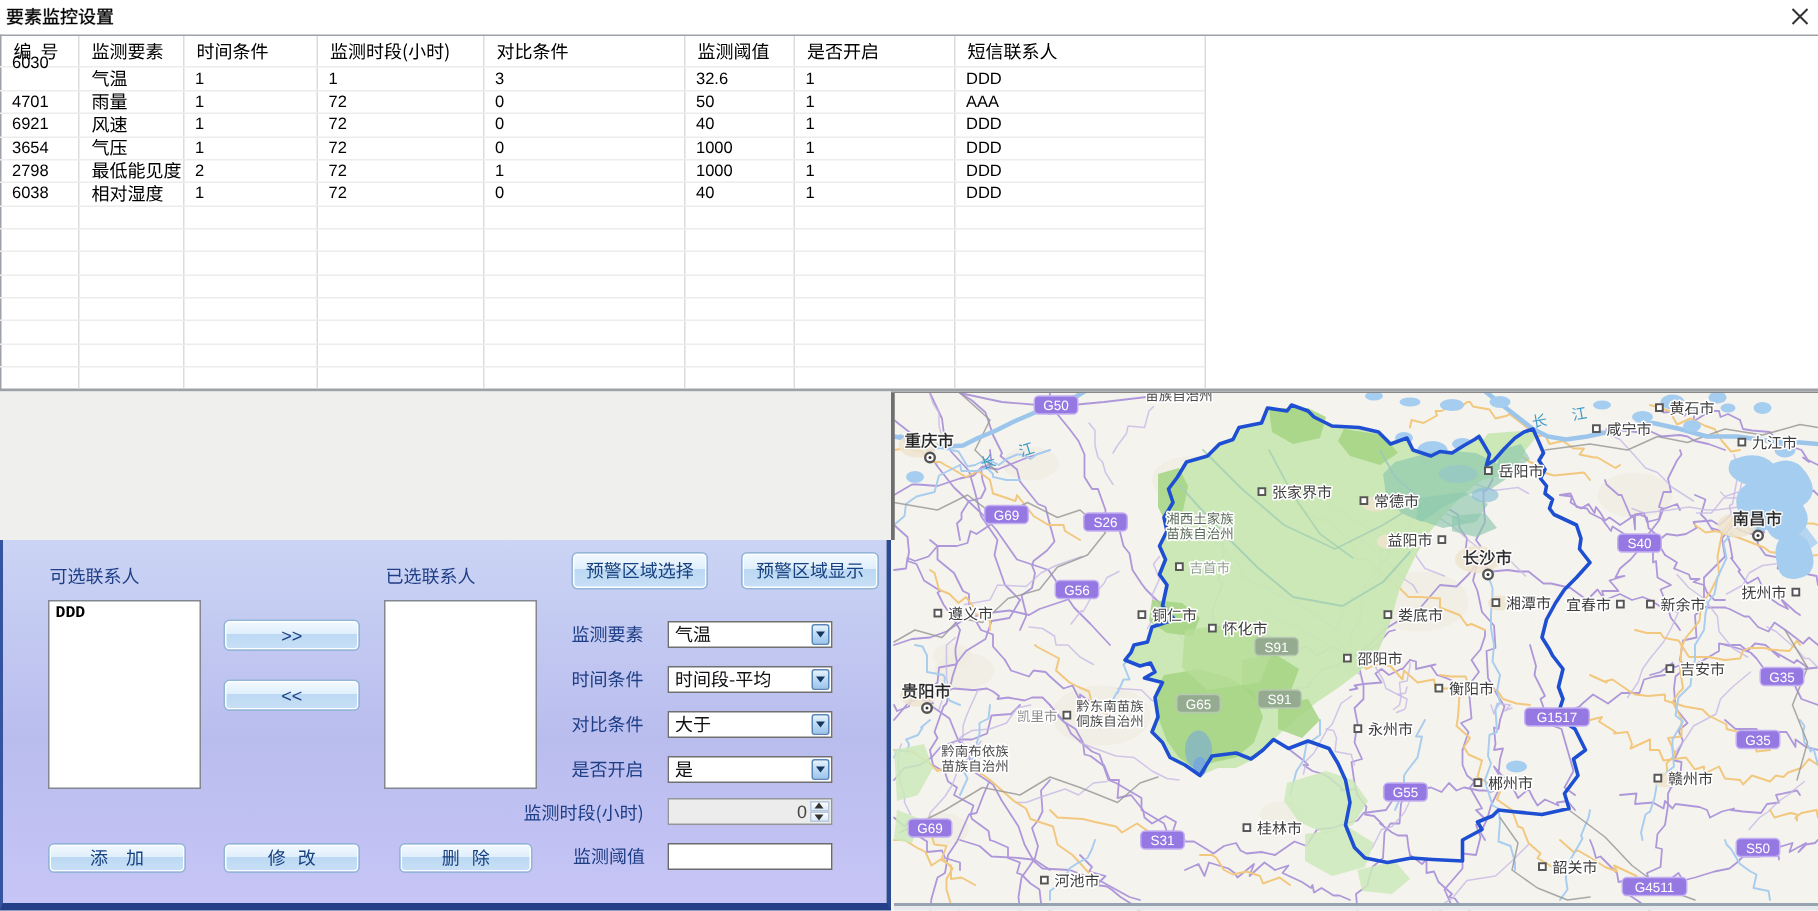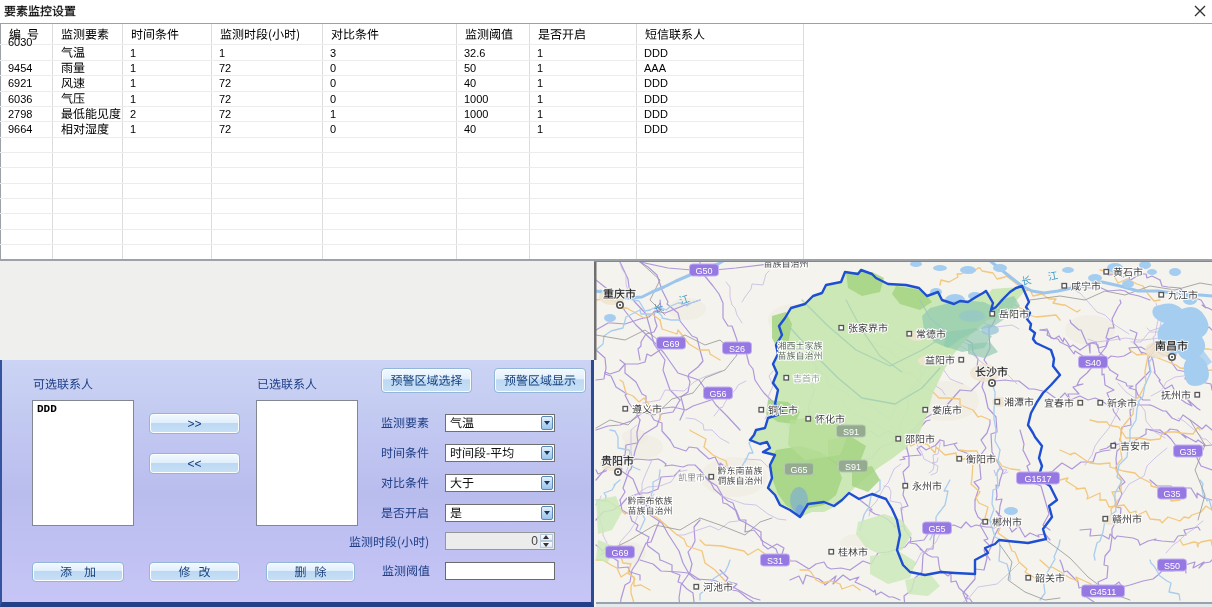--- a/index.html
+++ b/index.html
@@ -174,49 +174,49 @@
 <div style="position:absolute;left:0;top:213.1px;width:803px;height:1px;background:#ececec"></div>
 <div style="position:absolute;left:0;top:228.5px;width:803px;height:1px;background:#ececec"></div>
 <div style="position:absolute;left:0;top:243.8px;width:803px;height:1px;background:#ececec"></div>
 <div style="position:absolute;left:8px;top:36px;font-size:11px;color:#000">6030</div>
 <div style="position:absolute;left:130px;top:46.5px;font-size:11px;color:#000">1</div>
 <div style="position:absolute;left:219px;top:46.5px;font-size:11px;color:#000">1</div>
 <div style="position:absolute;left:330px;top:46.5px;font-size:11px;color:#000">3</div>
 <div style="position:absolute;left:464px;top:46.5px;font-size:11px;color:#000">32.6</div>
 <div style="position:absolute;left:537px;top:46.5px;font-size:11px;color:#000">1</div>
 <div style="position:absolute;left:644px;top:46.5px;font-size:11px;color:#000">DDD</div>
-<div style="position:absolute;left:8px;top:61.8px;font-size:11px;color:#000">9454</div>
+<div style="position:absolute;left:8px;top:61.8px;font-size:11px;color:#000">4701</div>
 <div style="position:absolute;left:130px;top:61.8px;font-size:11px;color:#000">1</div>
 <div style="position:absolute;left:219px;top:61.8px;font-size:11px;color:#000">72</div>
 <div style="position:absolute;left:330px;top:61.8px;font-size:11px;color:#000">0</div>
 <div style="position:absolute;left:464px;top:61.8px;font-size:11px;color:#000">50</div>
 <div style="position:absolute;left:537px;top:61.8px;font-size:11px;color:#000">1</div>
 <div style="position:absolute;left:644px;top:61.8px;font-size:11px;color:#000">AAA</div>
 <div style="position:absolute;left:8px;top:77.2px;font-size:11px;color:#000">6921</div>
 <div style="position:absolute;left:130px;top:77.2px;font-size:11px;color:#000">1</div>
 <div style="position:absolute;left:219px;top:77.2px;font-size:11px;color:#000">72</div>
 <div style="position:absolute;left:330px;top:77.2px;font-size:11px;color:#000">0</div>
 <div style="position:absolute;left:464px;top:77.2px;font-size:11px;color:#000">40</div>
 <div style="position:absolute;left:537px;top:77.2px;font-size:11px;color:#000">1</div>
 <div style="position:absolute;left:644px;top:77.2px;font-size:11px;color:#000">DDD</div>
-<div style="position:absolute;left:8px;top:92.5px;font-size:11px;color:#000">6036</div>
+<div style="position:absolute;left:8px;top:92.5px;font-size:11px;color:#000">3654</div>
 <div style="position:absolute;left:130px;top:92.5px;font-size:11px;color:#000">1</div>
 <div style="position:absolute;left:219px;top:92.5px;font-size:11px;color:#000">72</div>
 <div style="position:absolute;left:330px;top:92.5px;font-size:11px;color:#000">0</div>
 <div style="position:absolute;left:464px;top:92.5px;font-size:11px;color:#000">1000</div>
 <div style="position:absolute;left:537px;top:92.5px;font-size:11px;color:#000">1</div>
 <div style="position:absolute;left:644px;top:92.5px;font-size:11px;color:#000">DDD</div>
 <div style="position:absolute;left:8px;top:107.8px;font-size:11px;color:#000">2798</div>
 <div style="position:absolute;left:130px;top:107.8px;font-size:11px;color:#000">2</div>
 <div style="position:absolute;left:219px;top:107.8px;font-size:11px;color:#000">72</div>
 <div style="position:absolute;left:330px;top:107.8px;font-size:11px;color:#000">1</div>
 <div style="position:absolute;left:464px;top:107.8px;font-size:11px;color:#000">1000</div>
 <div style="position:absolute;left:537px;top:107.8px;font-size:11px;color:#000">1</div>
 <div style="position:absolute;left:644px;top:107.8px;font-size:11px;color:#000">DDD</div>
-<div style="position:absolute;left:8px;top:123.2px;font-size:11px;color:#000">9664</div>
+<div style="position:absolute;left:8px;top:123.2px;font-size:11px;color:#000">6038</div>
 <div style="position:absolute;left:130px;top:123.2px;font-size:11px;color:#000">1</div>
 <div style="position:absolute;left:219px;top:123.2px;font-size:11px;color:#000">72</div>
 <div style="position:absolute;left:330px;top:123.2px;font-size:11px;color:#000">0</div>
 <div style="position:absolute;left:464px;top:123.2px;font-size:11px;color:#000">40</div>
 <div style="position:absolute;left:537px;top:123.2px;font-size:11px;color:#000">1</div>
 <div style="position:absolute;left:644px;top:123.2px;font-size:11px;color:#000">DDD</div>
 <div style="position:absolute;left:0;top:261px;width:594px;height:99px;background:#efefed"></div>
 <div style="position:absolute;left:0;top:360px;width:594px;height:247px;background:linear-gradient(#cbd4f4 0%,#b9bdee 55%,#c6c5f6 100%);border-left:2px solid #3454a0;border-right:3px solid #2b4a8f;border-bottom:5px solid #233f88;box-sizing:border-box"></div>
 <div class="listbox" style="left:32px;top:400px;width:102px;height:126px">
     <span style="position:absolute;left:4px;top:2px;font-size:11px;font-family:'Liberation Mono',monospace;font-weight:bold;color:#000">DDD</span>

